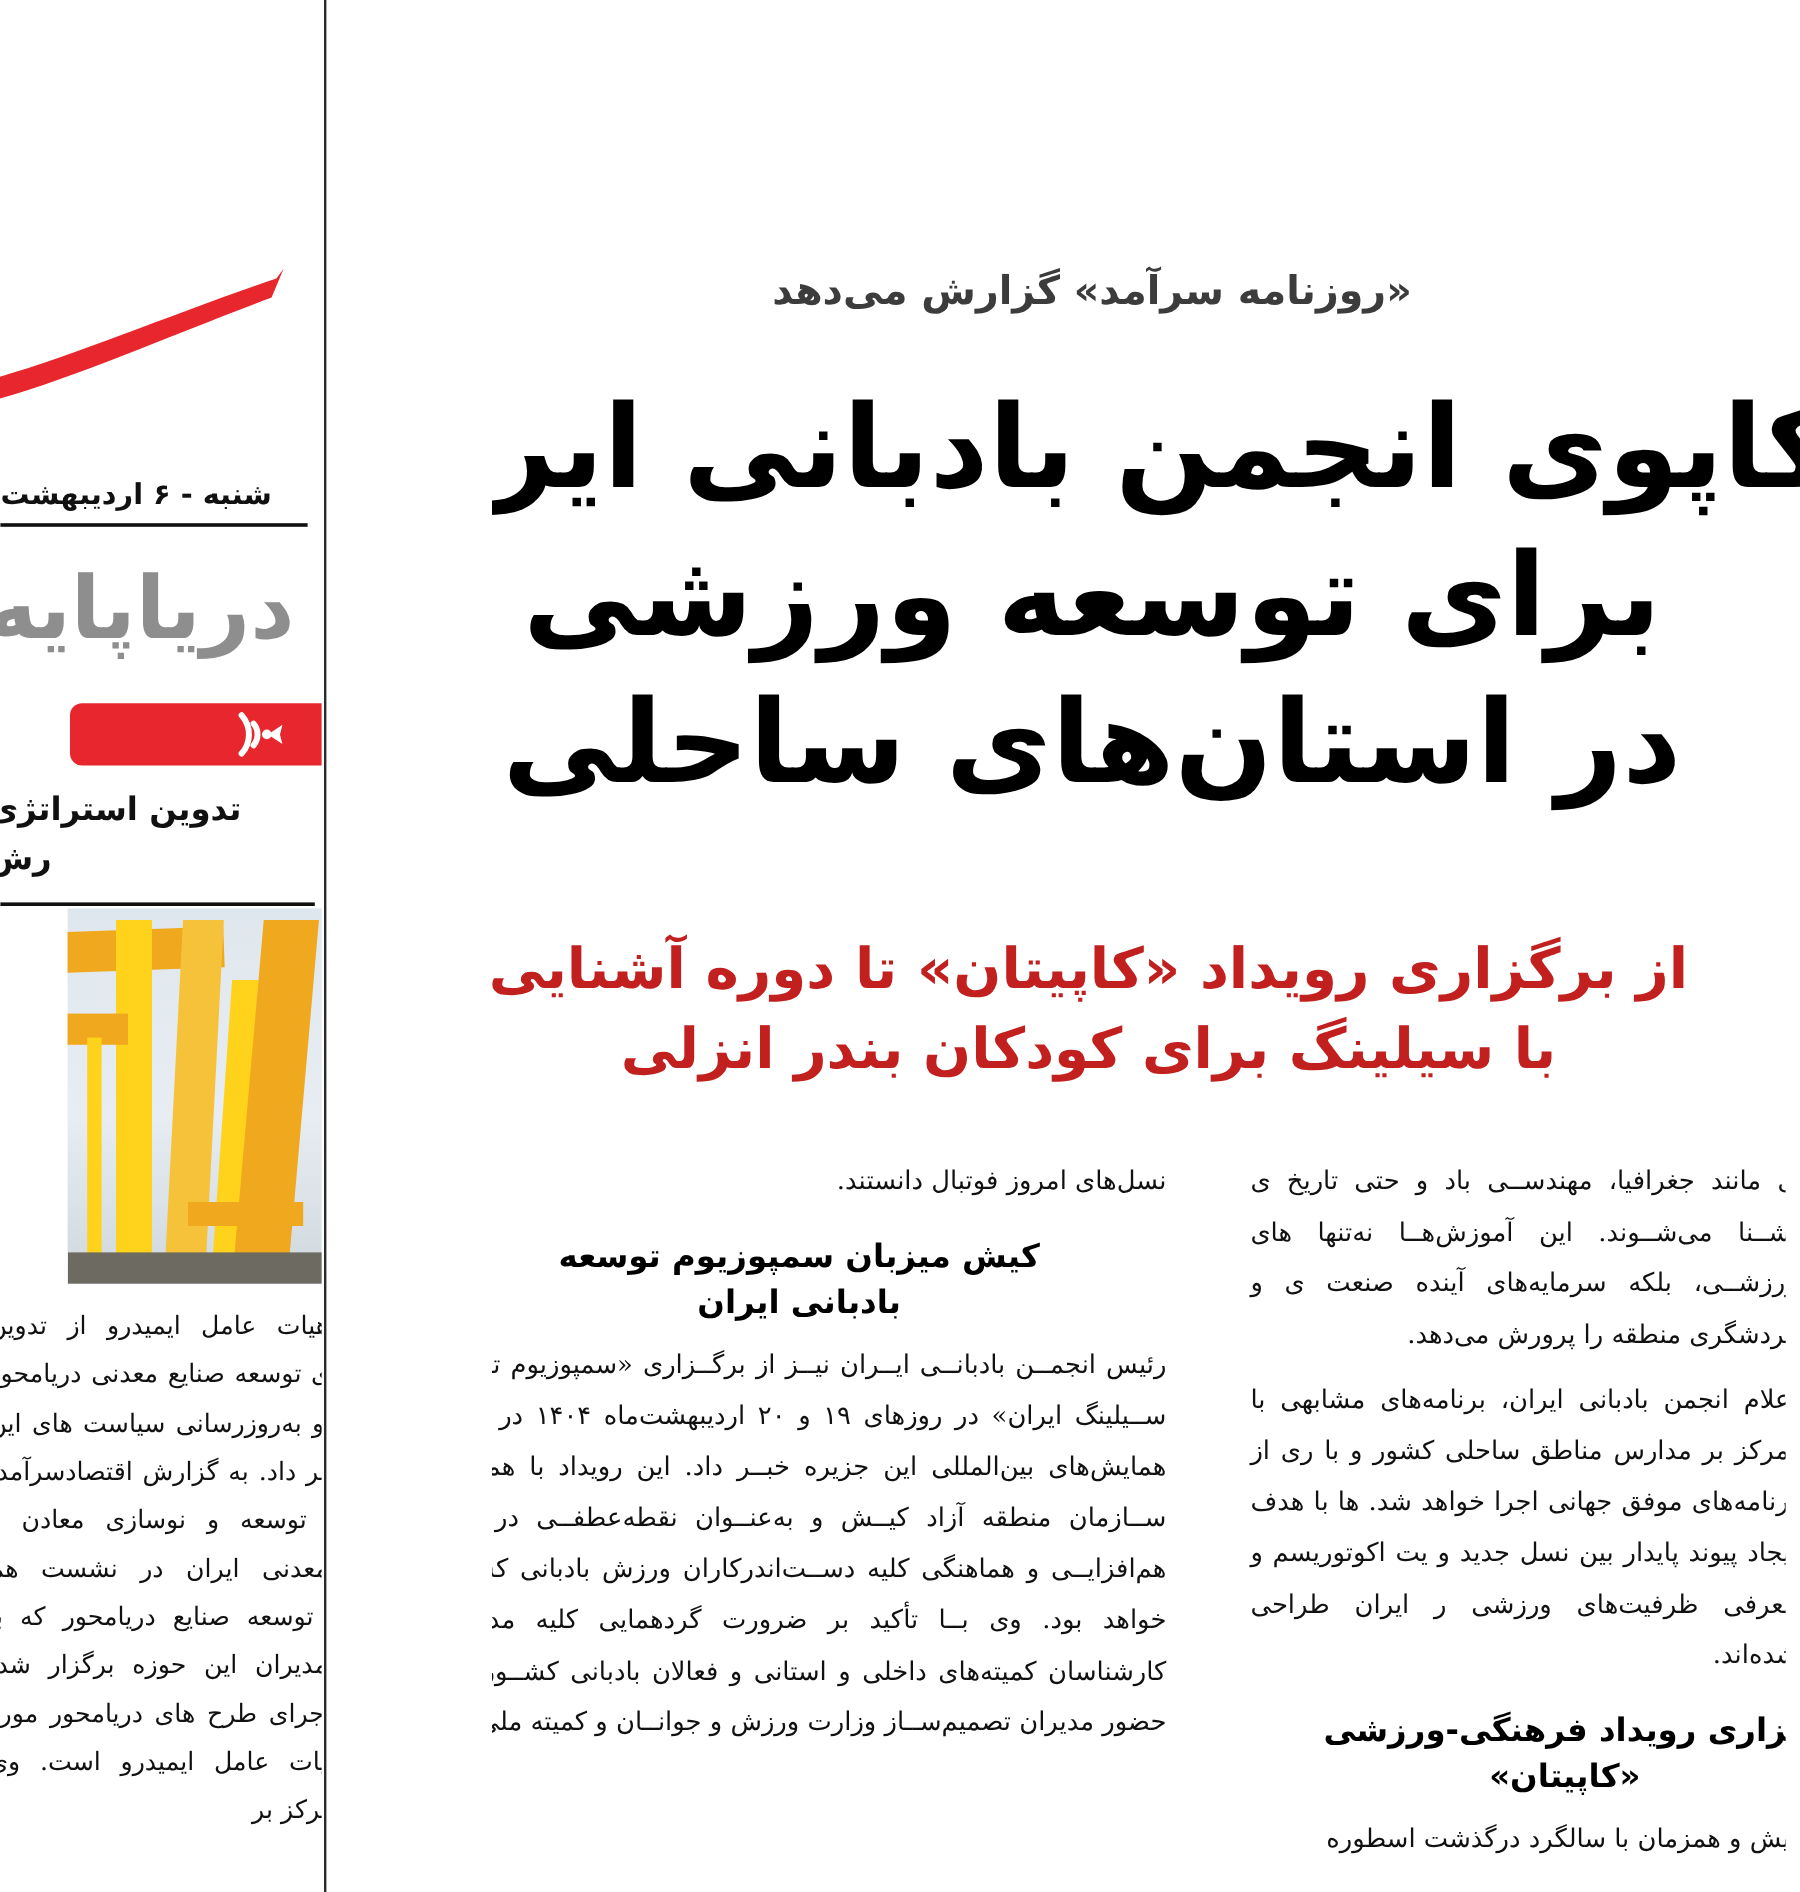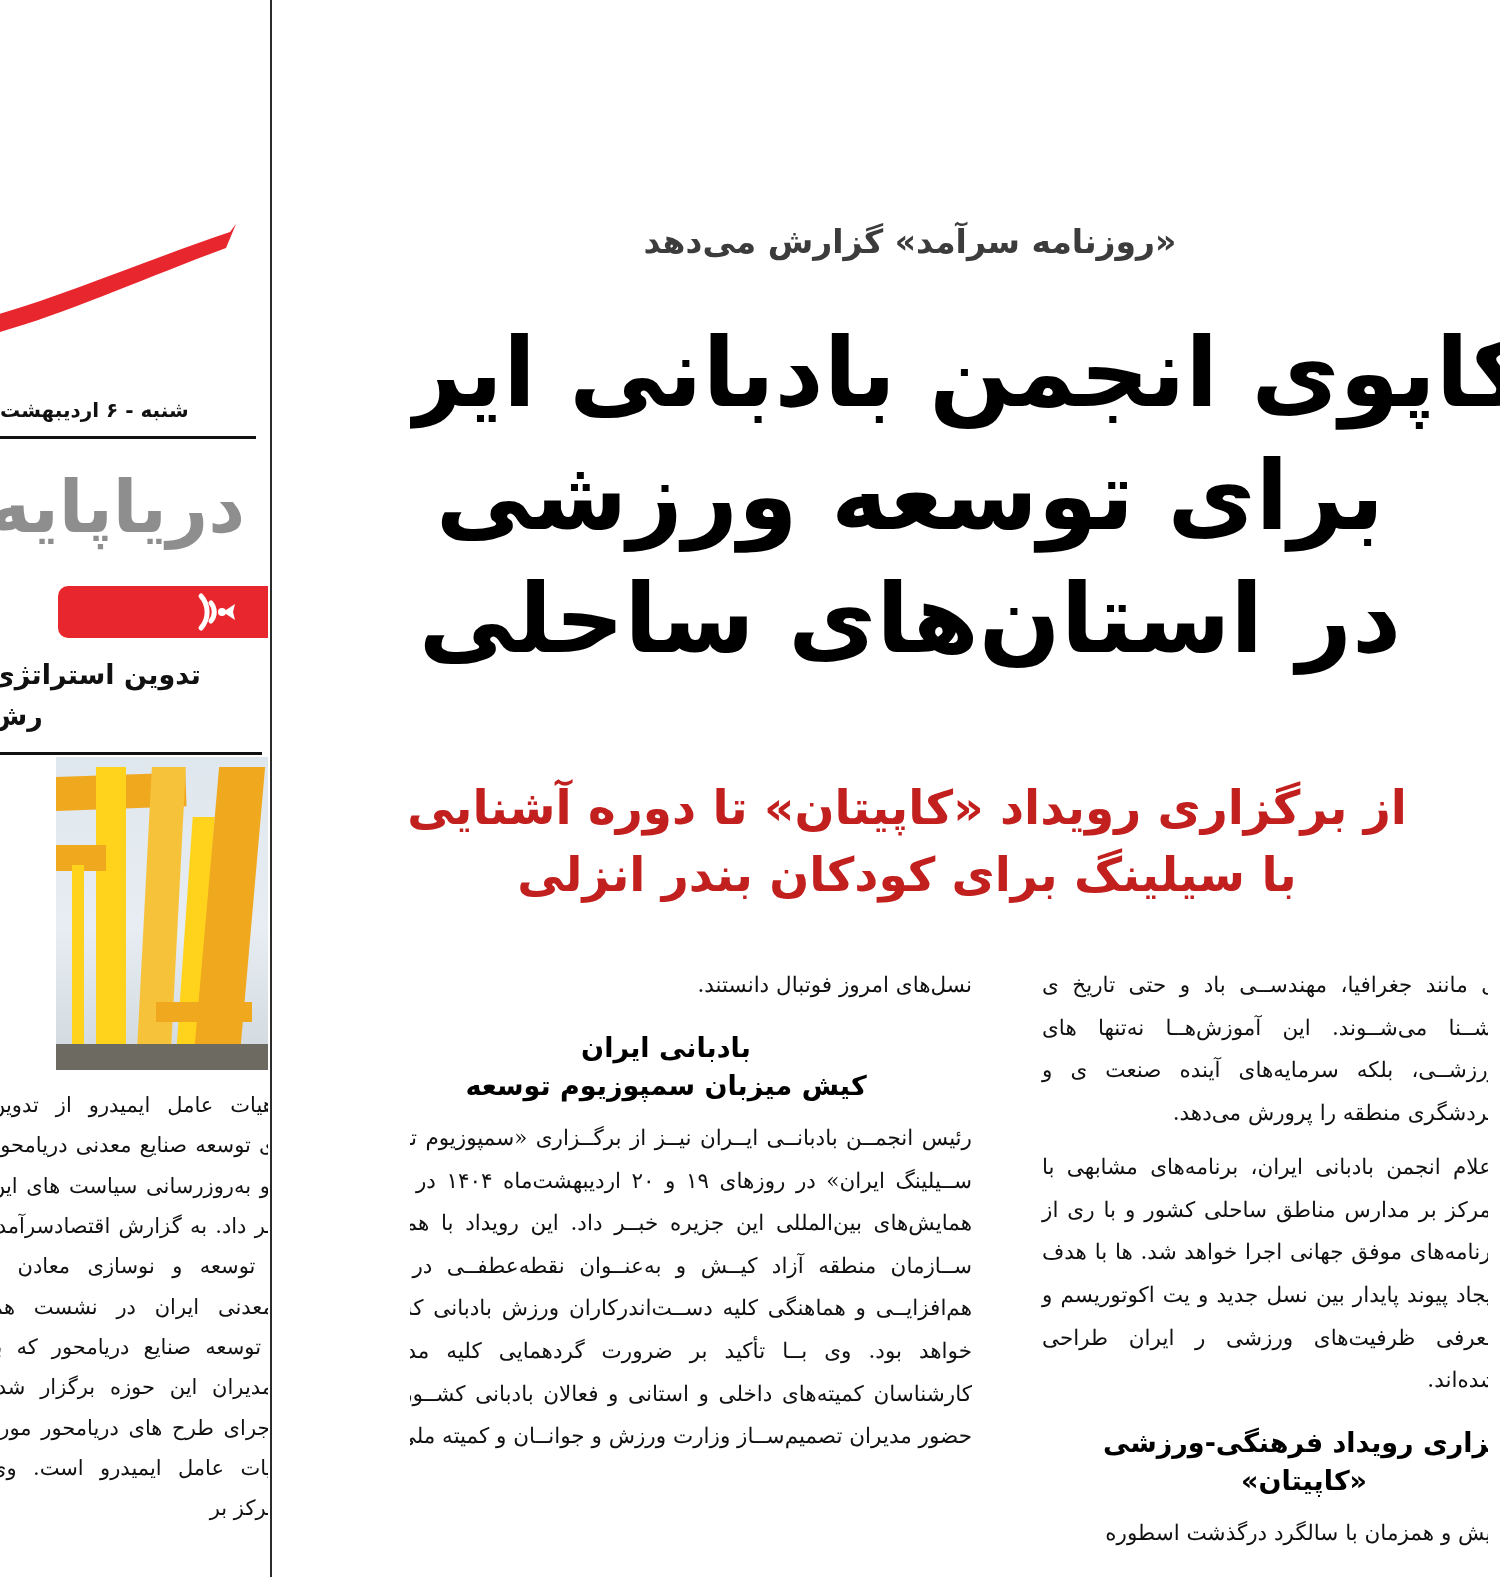--- a/index.html
+++ b/index.html
@@ -40,21 +40,21 @@
     font-weight: 700;
     color: #111;
     line-height: 1;
   }
   .date-line {
     position: absolute;
     top: 398px;
     right: 6px;
     width: 262px;
     text-align: left;
-    font-size: 20px;
+    font-size: 24px;
     font-weight: 700;
     letter-spacing: -0.5px;
     white-space: nowrap;
     direction: rtl;
   }
   .date-rule {
     position: absolute;
     top: 436px;
     right: 12px;
     width: 256px;
@@ -328,20 +328,20 @@
       <div class="col-sub shift-right">
         <span class="cs-line">گزاری رویداد فرهنگی-ورزشی</span>
         <span class="cs-line">«کاپیتان»</span>
       </div>
       <p>پیش و همزمان با سالگرد درگذشت اسطوره</p>
     </div>
 
     <div class="col col-mid">
       <p>نسل‌های امروز فوتبال دانستند.</p>
       <div class="col-sub">
+        <span class="cs-line">کیش میزبان سمپوزیوم توسعه</span>
         <span class="cs-line">بادبانی ایران</span>
-        <span class="cs-line">کیش میزبان سمپوزیوم توسعه</span>
       </div>
       <p>رئیس انجمــن بادبانــی ایــران نیــز از برگــزاری «سمپوزیوم توسعه ســیلینگ ایران» در روزهای ۱۹ و ۲۰ اردیبهشت‌ماه ۱۴۰۴ در مرکز همایش‌های بین‌المللی این جزیره خبــر داد. این رویداد با همکاری ســازمان منطقه آزاد کیــش و به‌عنــوان نقطه‌عطفــی در روند هم‌افزایــی و هماهنگی کلیه دســت‌اندرکاران ورزش بادبانی کشــور خواهد بود. وی بــا تأکید بر ضرورت گردهمایی کلیه مدیران، کارشناسان کمیته‌های داخلی و استانی و فعالان بادبانی کشــور و با حضور مدیران تصمیم‌ســاز وزارت ورزش و جوانــان و کمیته ملی</p>
     </div>
 
   </div>
 </div>
 
 </body></html>

